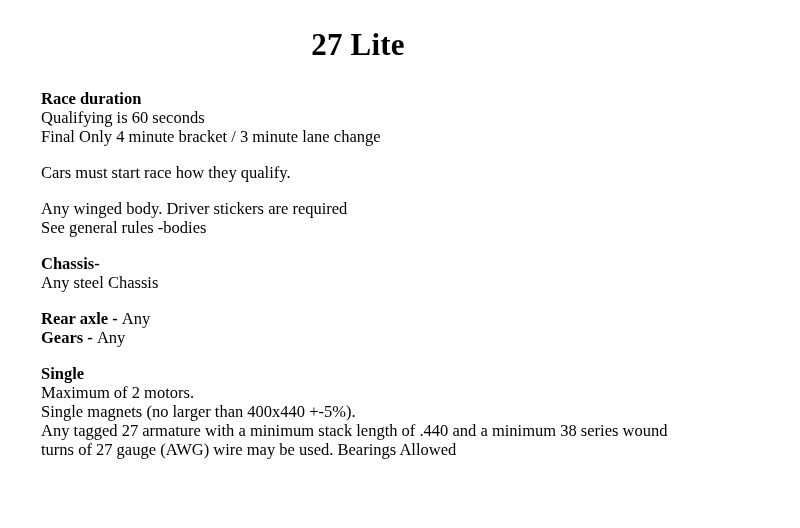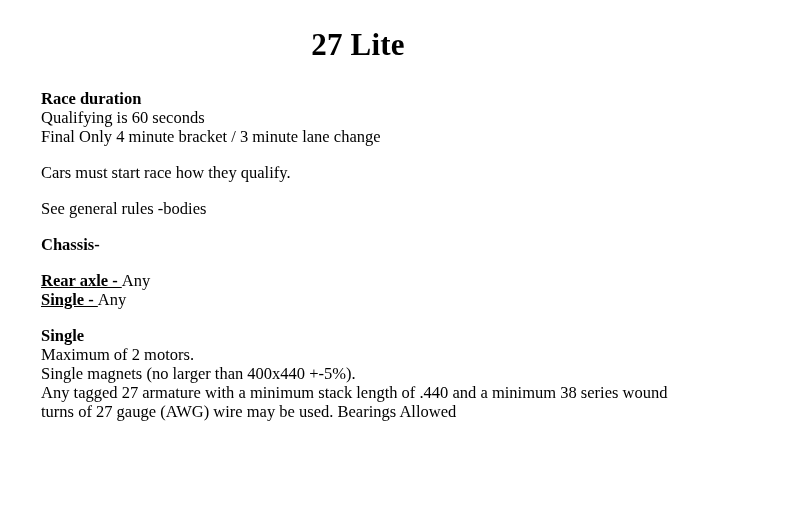--- a/index.html
+++ b/index.html
@@ -43,21 +43,20 @@
     font-size: 16.5px;
     line-height: 19px;
     margin: 0;
     white-space: pre-wrap;
   }
   .heading {
     font-weight: bold;
   }
   .inline-head {
     font-weight: bold;
-    text-decoration: underline;
   }
   .inline-rest {
     font-weight: normal;
   }
 </style>
 </head>
 <body>
 
 <div class="page">
 
@@ -69,30 +68,32 @@
       <p class="line heading">Race duration</p>
       <p class="line">Qualifying is 60 seconds</p>
       <p class="line">Final Only 4 minute bracket / 3 minute lane change</p>
     </div>
 
     <div class="section">
       <p class="line">Cars must start race how they qualify.</p>
     </div>
 
     <div class="section">
+      <p class="line">Any winged body. Driver stickers are required</p>
       <p class="line">See general rules -bodies</p>
     </div>
 
     <div class="section">
       <p class="line heading">Chassis-</p>
+      <p class="line">Any steel Chassis</p>
     </div>
 
     <div class="section">
       <p class="line"><span class="inline-head">Rear axle - </span><span class="inline-rest">Any</span></p>
-      <p class="line"><span class="inline-head">Single - </span><span class="inline-rest">Any</span></p>
+      <p class="line"><span class="inline-head">Gears - </span><span class="inline-rest">Any</span></p>
     </div>
 
     <div class="section">
       <p class="line heading">Single</p>
       <p class="line">Maximum of 2 motors.</p>
       <p class="line">Single magnets (no larger than 400x440 +-5%).</p>
       <p class="line">Any tagged 27 armature with a minimum stack length of .440 and a minimum 38 series wound turns of 27 gauge (AWG) wire may be used. Bearings Allowed</p>
     </div>
 
   </div>

